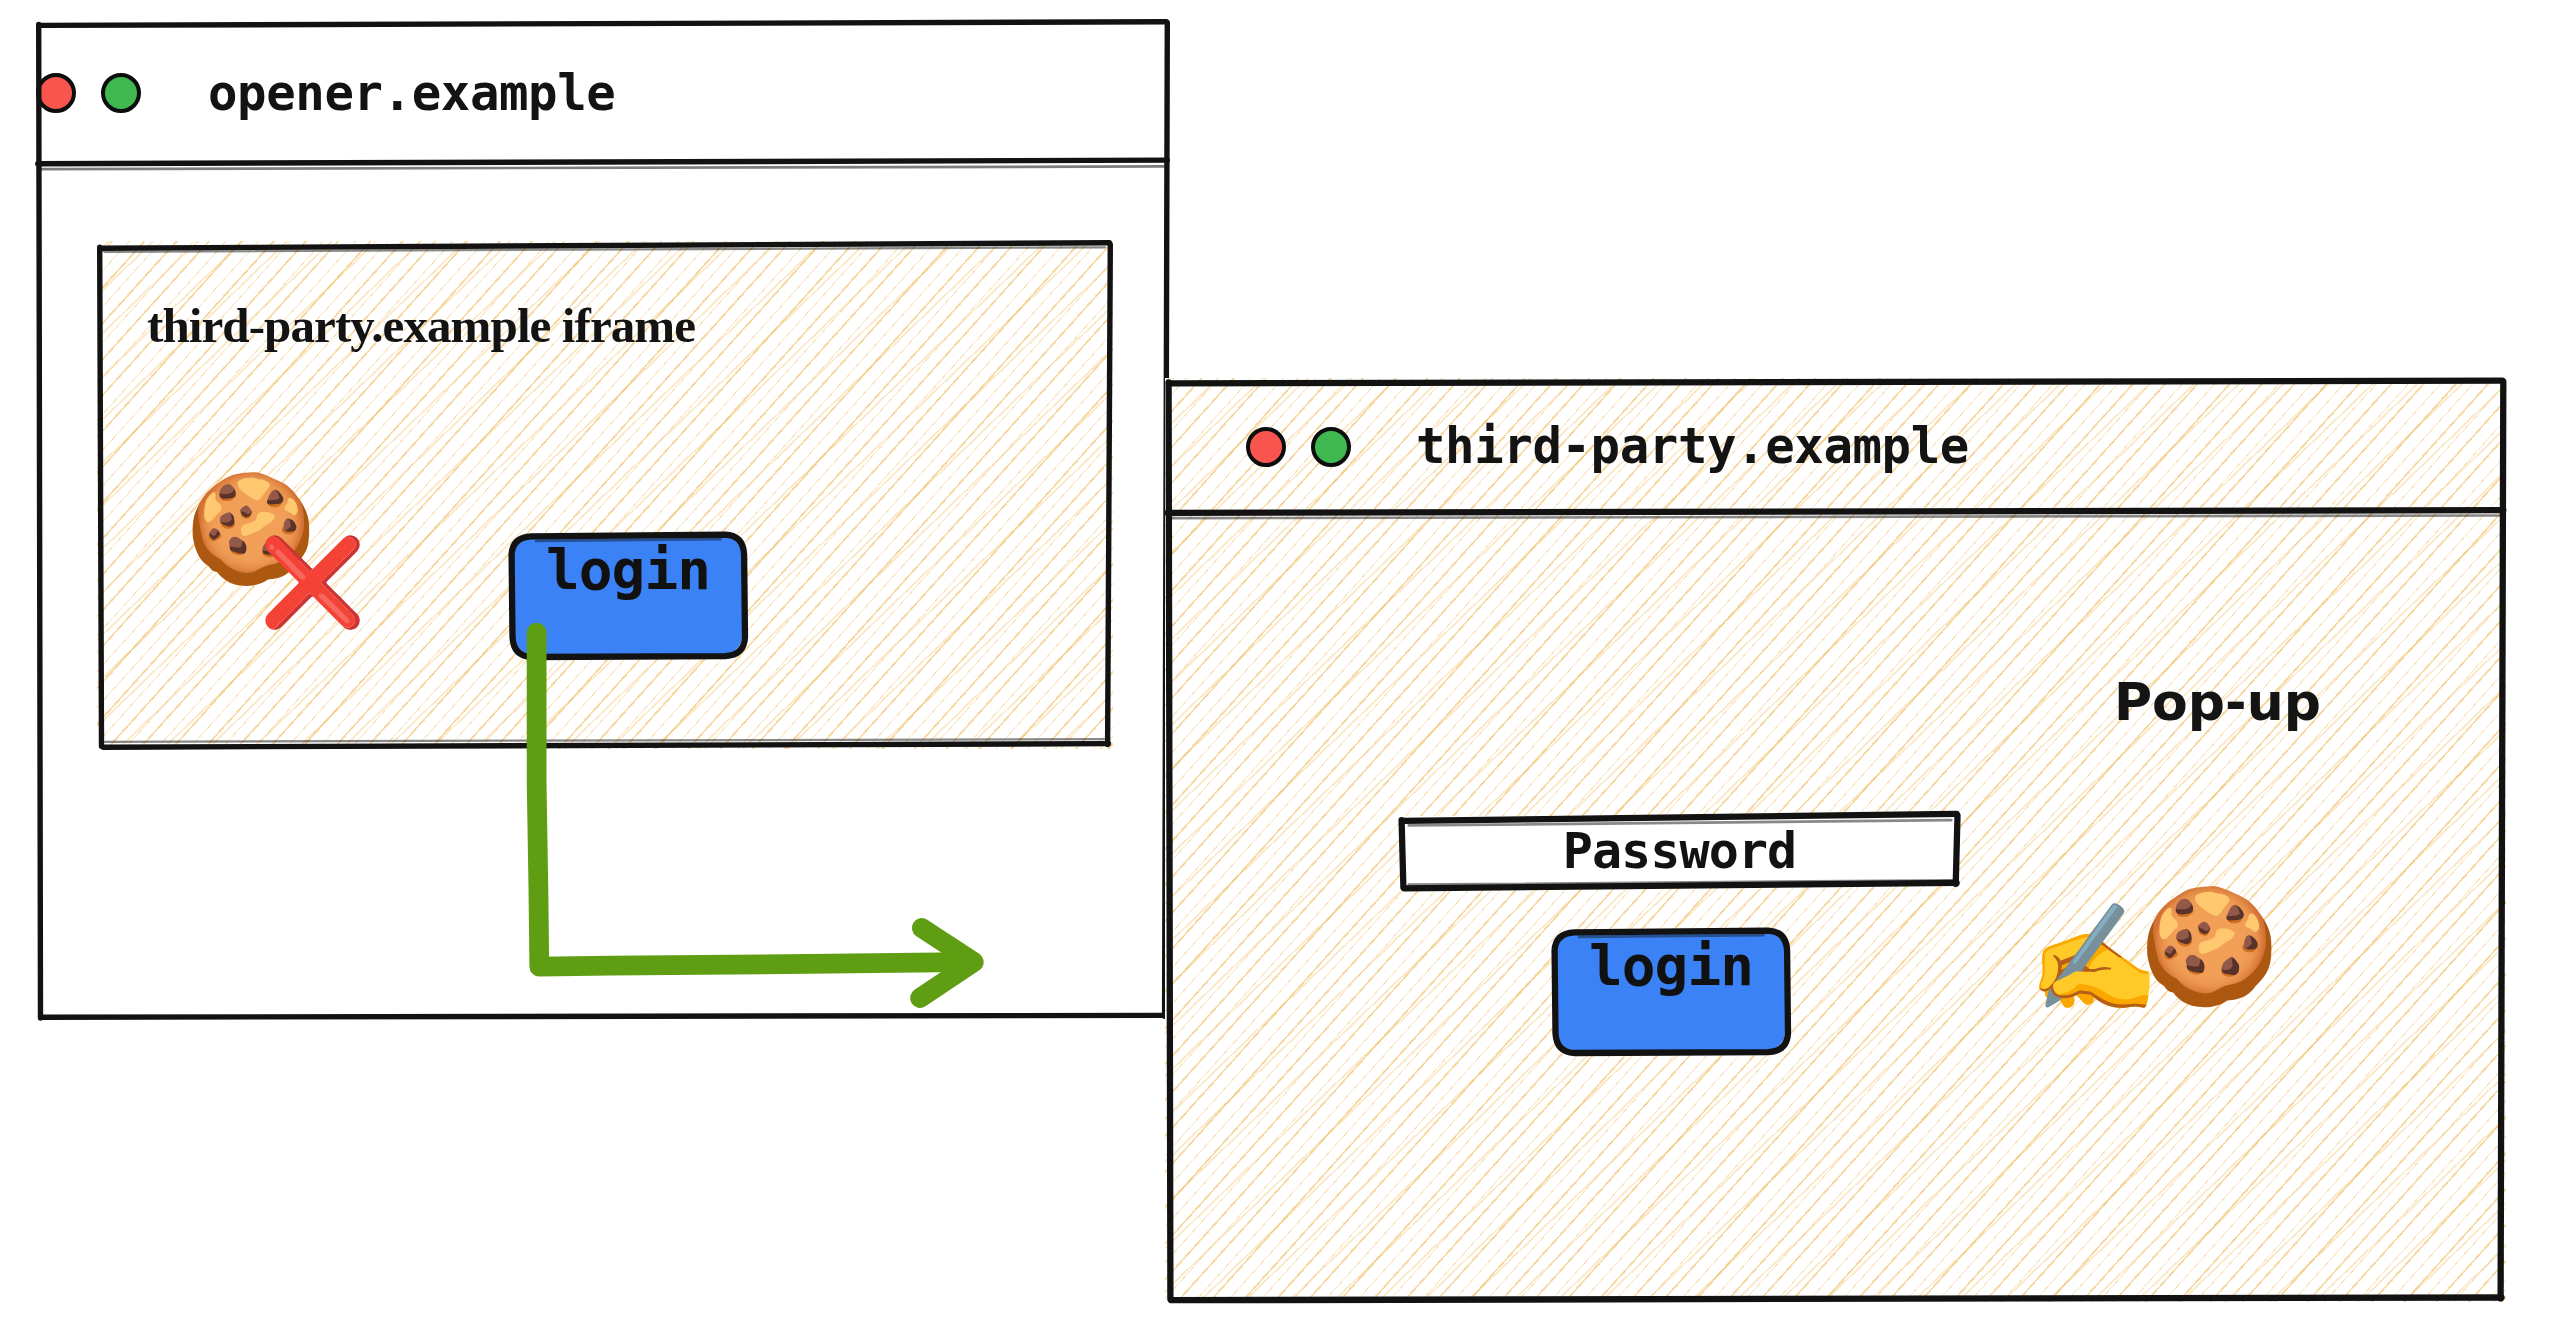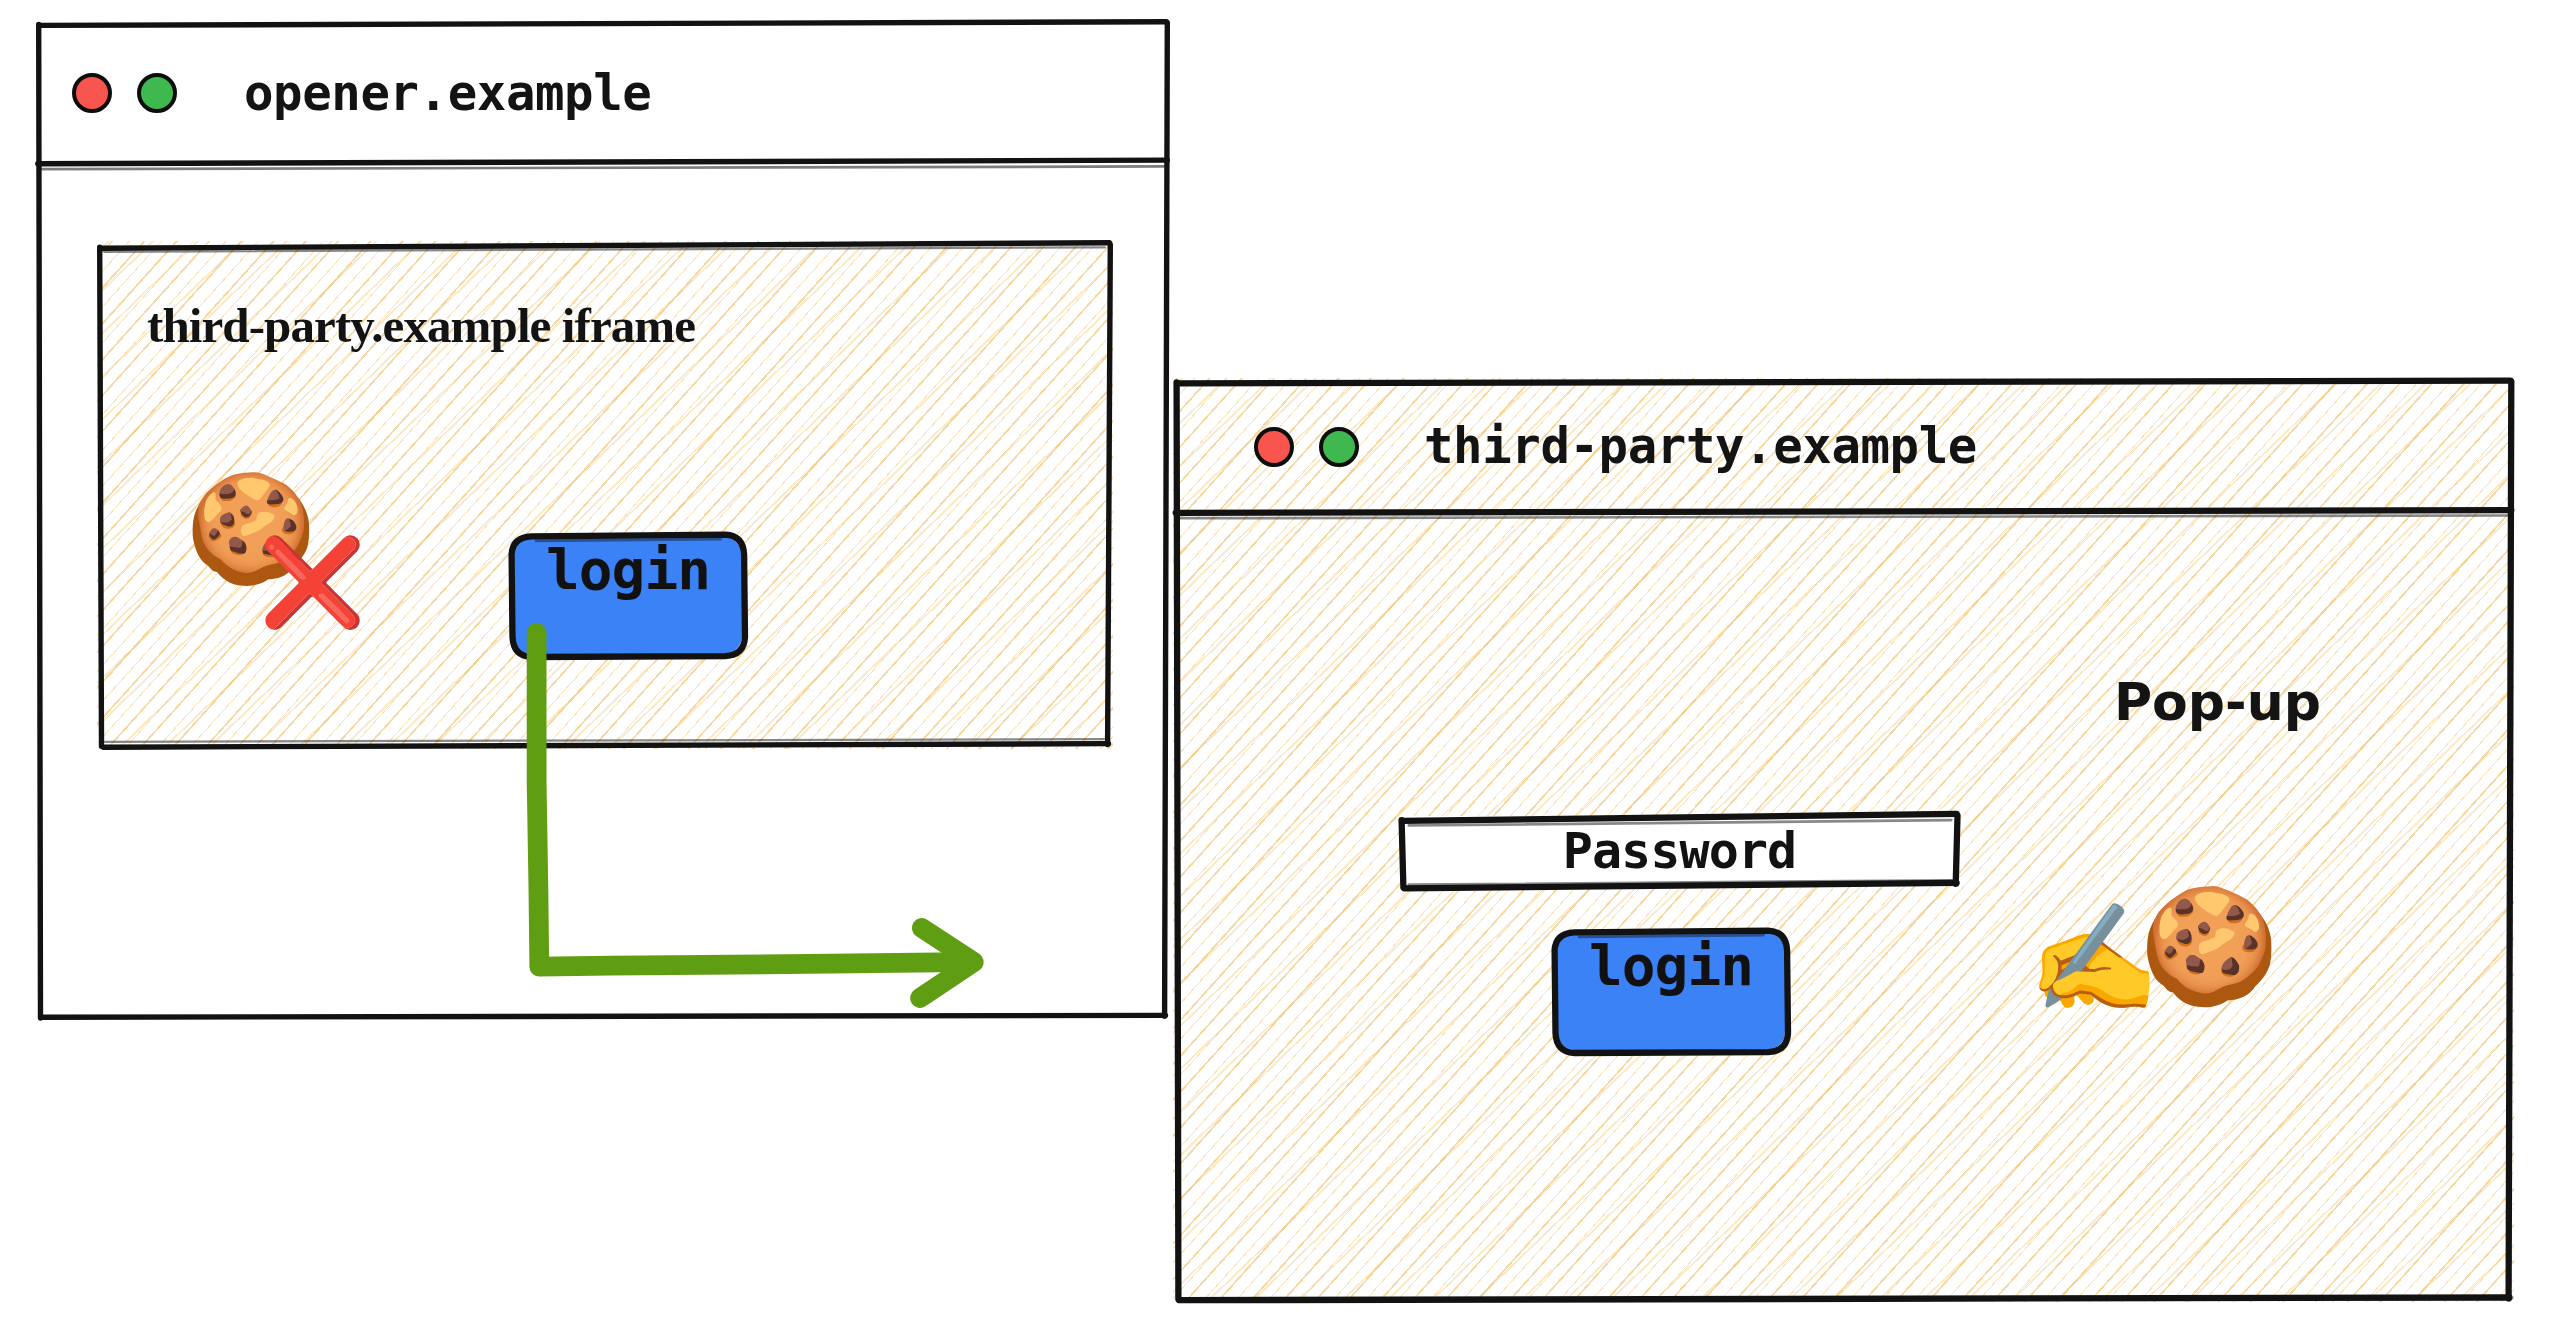--- a/index.html
+++ b/index.html
@@ -79,21 +79,21 @@
     letter-spacing: -0.4px;
   }
 
   .win-body { position: absolute; left: 0; right: 0; bottom: 0; }
 
   
   #opener-window {
     left: 36px; top: 20px;
     width: 1134px; height: 999px;
   }
-  #opener-window .titlebar { height: 146px; padding-left: 36px; }
+  #opener-window .titlebar { height: 146px; }
   #opener-window .dot { width: 40px; height: 40px; }
   #opener-window .dot.green { margin-left: 25px; }
   #opener-window .win-title { font-size: 49px; margin-left: 67px; }
   #opener-window .win-body { top: 146px; background: #ffffff; }
 
   
   #iframe-box {
     position: absolute;
     left: 97px; top: 241px;
     width: 1016px; height: 508px;
@@ -154,21 +154,21 @@
     position: absolute;
     left: 539px; top: 620px;
     width: 665px; height: 413px;
     pointer-events: none;
   }
   #flow-arrow svg { display: block; overflow: visible; }
 
   
   #popup-window {
     left: 1165px; top: 378px;
-    width: 1341px; height: 924px; margin-left: 8px;
+    width: 1341px; height: 924px;
   }
   #popup-window .titlebar { height: 137px; padding-left: 81px; }
   #popup-window .dot { width: 40px; height: 40px; }
   #popup-window .dot.green { margin-left: 25px; }
   #popup-window .win-title { font-size: 49px; margin-left: 65px; }
 
   
   .field {
     position: absolute;
     box-sizing: border-box;

